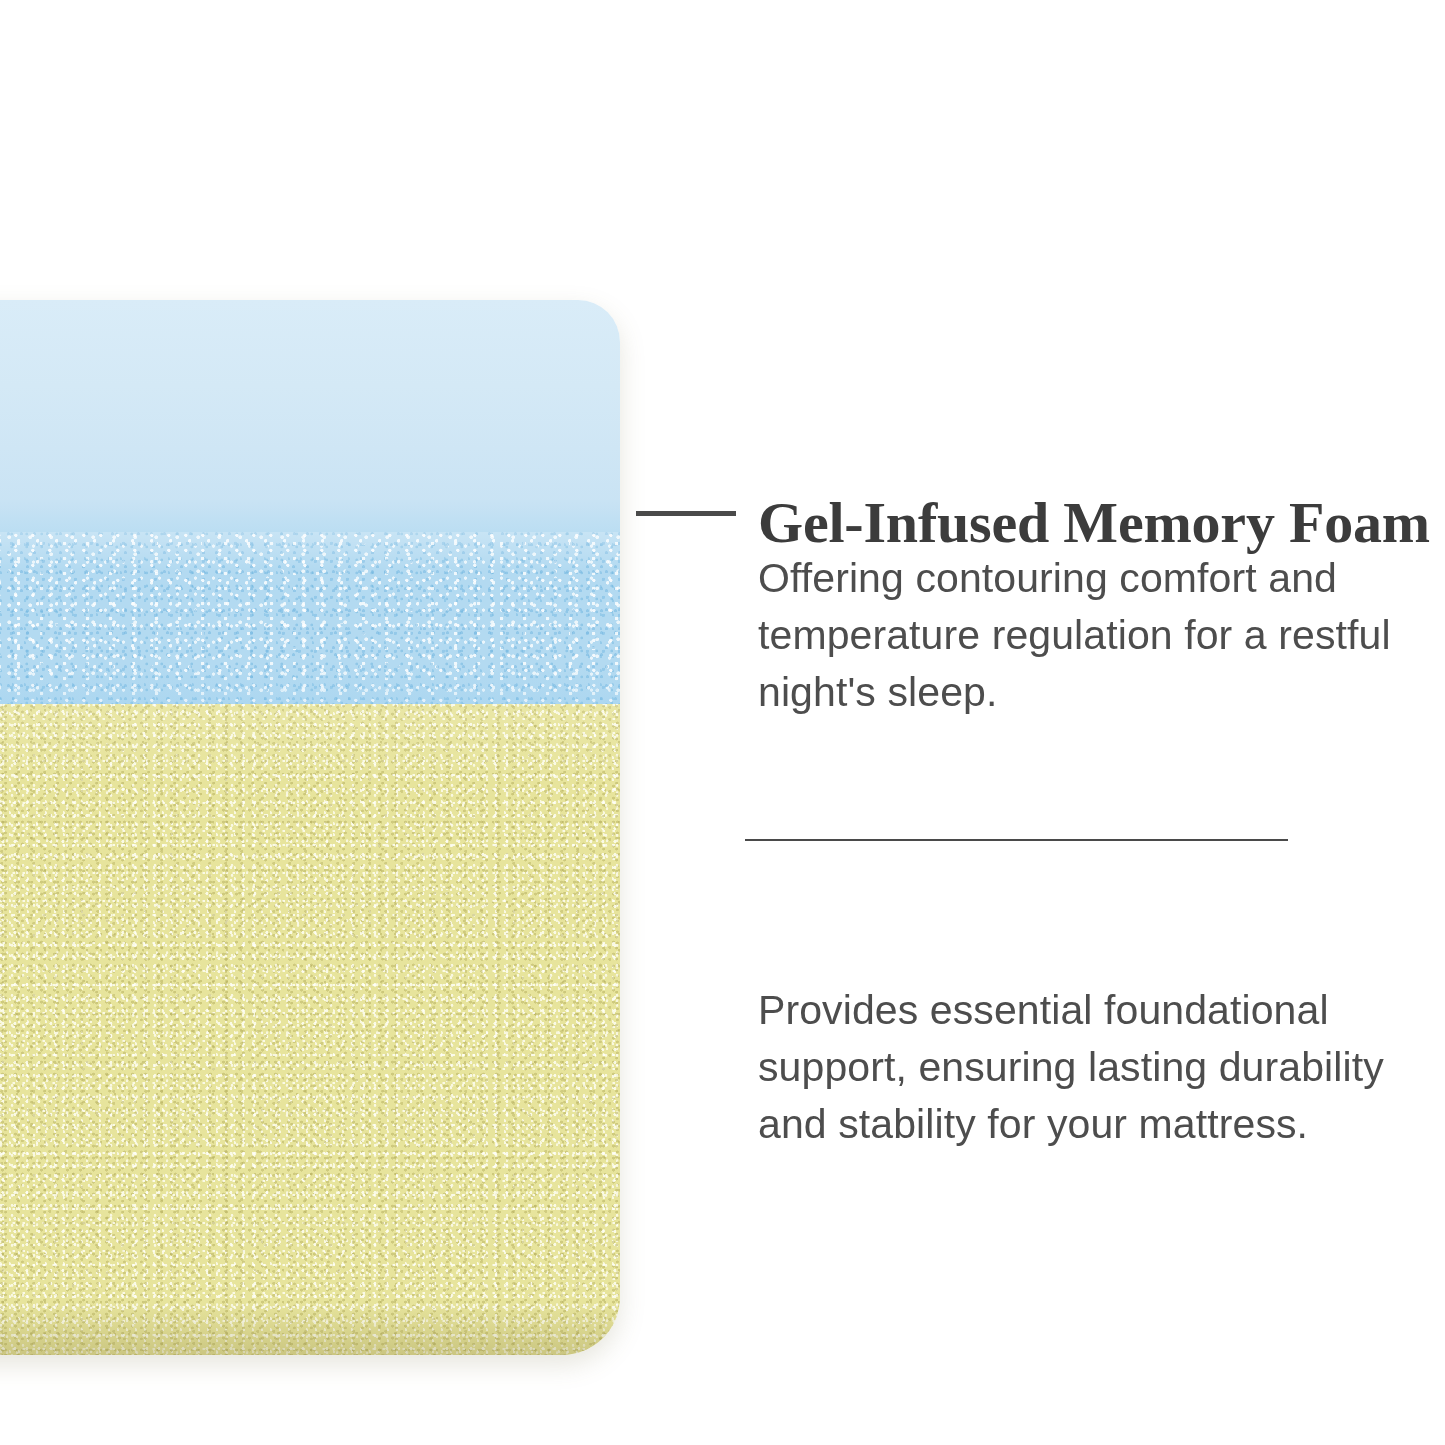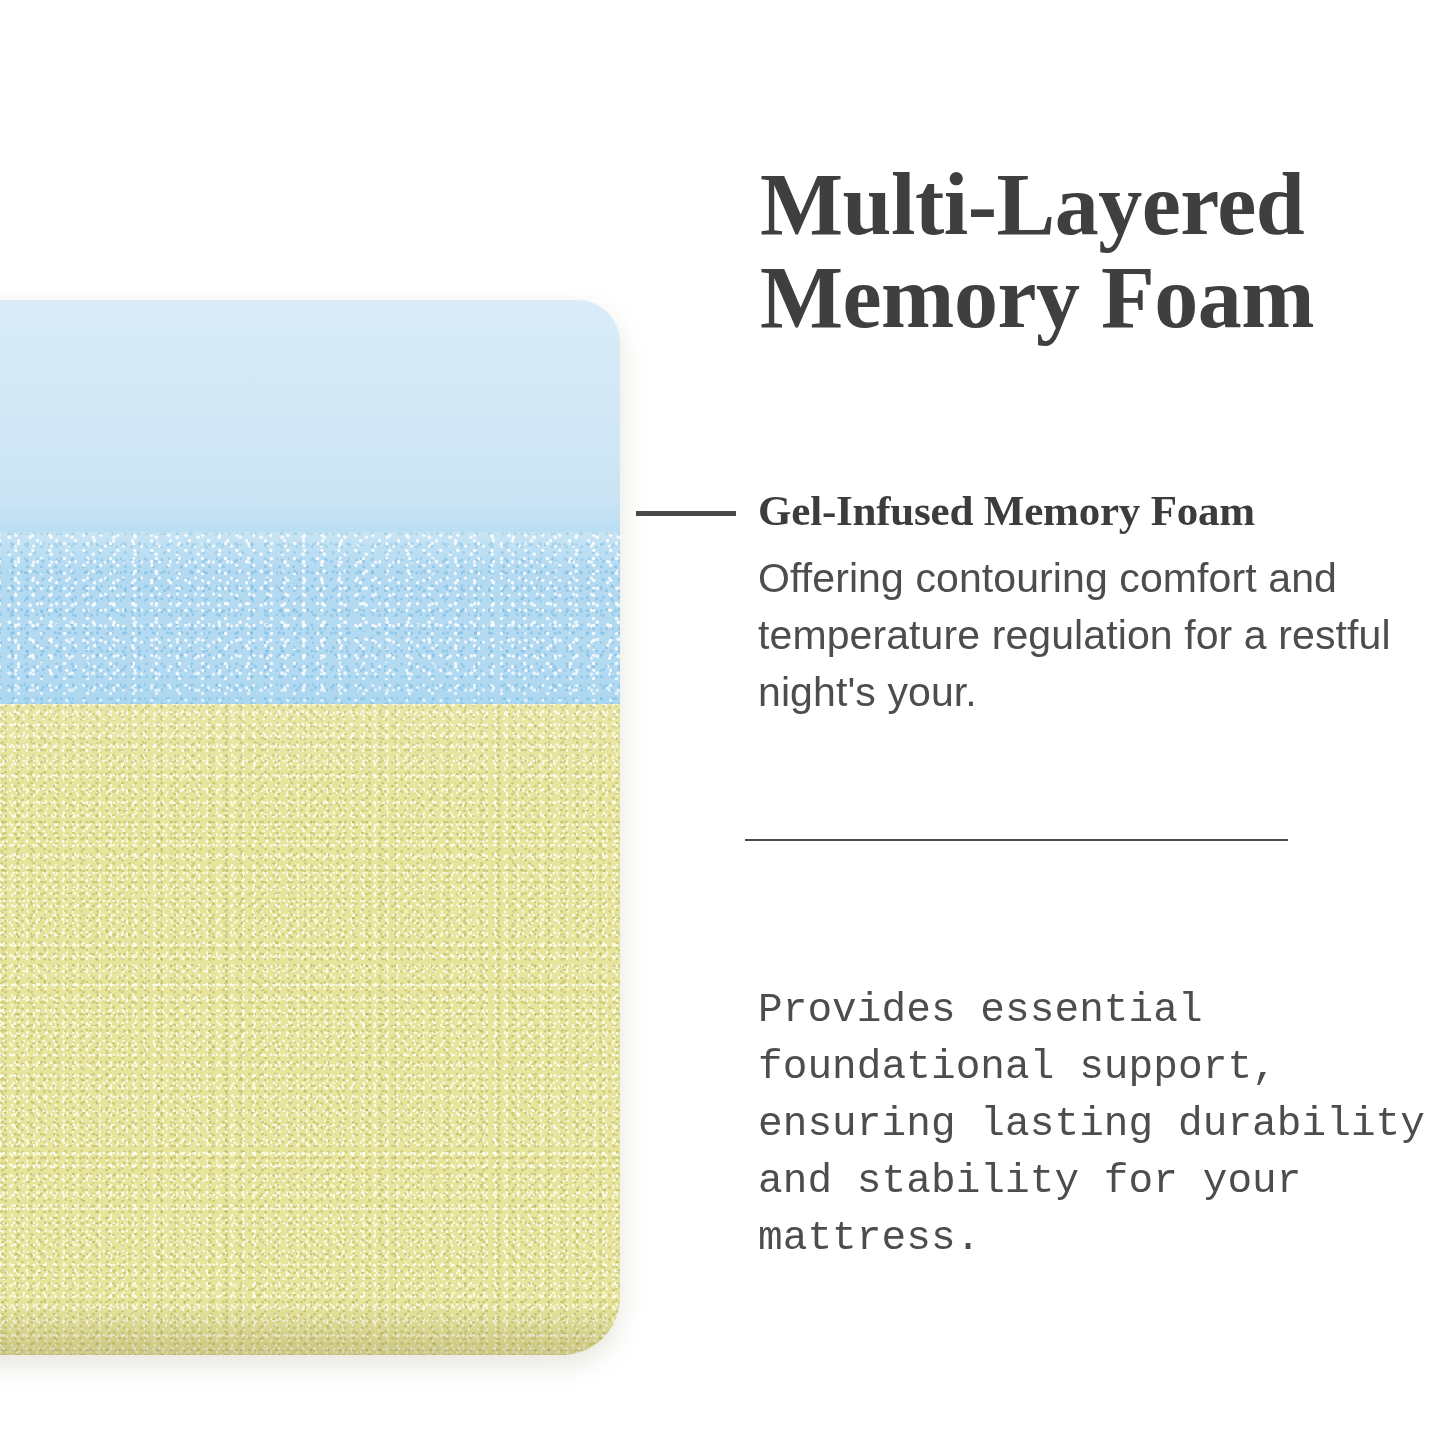--- a/index.html
+++ b/index.html
@@ -155,42 +155,42 @@
     left: -122px;
     top: 27px;
     width: 100px;
     height: 5px;
     background: #4a4a4a;
   }
 
   .feature-title {
     position: absolute;
     left: 0;
-    top: 0;
+    top: 12px;
     margin: 0;
     font-family: "Liberation Serif", "DejaVu Serif", serif;
     font-weight: 700;
-    font-size: 43px;
+    font-size: 58px;
     line-height: 54px;
     letter-spacing: -0.2px;
     color: #3c3c3c;
     white-space: nowrap;
   }
 
   .feature-body {
     margin: 12px 0 0 0;
     font-family: "Liberation Sans", sans-serif;
     font-weight: 400;
     font-size: 41px;
     line-height: 57px;
     letter-spacing: 0.1px;
     color: #4d4d4d;
     width: 660px;
   }
-  #feature-base .feature-body { width: 672px; font-family: Liberation Mono, monospace; }
+  #feature-base .feature-body { width: 672px; }
 
   #section-divider {
     position: absolute;
     left: 745px;
     top: 839px;
     width: 543px;
     height: 2px;
     background: #4a4a4a;
   }
 </style>
@@ -201,28 +201,27 @@
 
   <div id="foam-block">
     <div class="foam-layer" id="layer-top-face"></div>
     <div class="foam-layer" id="layer-blue-blend"></div>
     <div class="foam-layer" id="layer-blue"></div>
     <div class="foam-layer" id="layer-yellow"></div>
   </div>
 
   <div id="content">
 
-    <h1 id="page-title"><span>Multi-Layered</span><br><span>Memory Foam</span></h1>
 
     <div class="feature-section" id="feature-gel">
       <div class="feature-head-row">
         <span class="leader-dash"></span>
         <h2 class="feature-title">Gel-Infused Memory Foam</h2>
       </div>
-      <p class="feature-body">Offering contouring comfort and temperature regulation for a restful night's your.</p>
+      <p class="feature-body">Offering contouring comfort and temperature regulation for a restful night's sleep.</p>
     </div>
 
     <div class="feature-section" id="feature-base">
       <p class="feature-body">Provides essential foundational support, ensuring lasting durability and stability for your mattress.</p>
     </div>
 
   </div>
 
   <div id="section-divider"></div>
 

